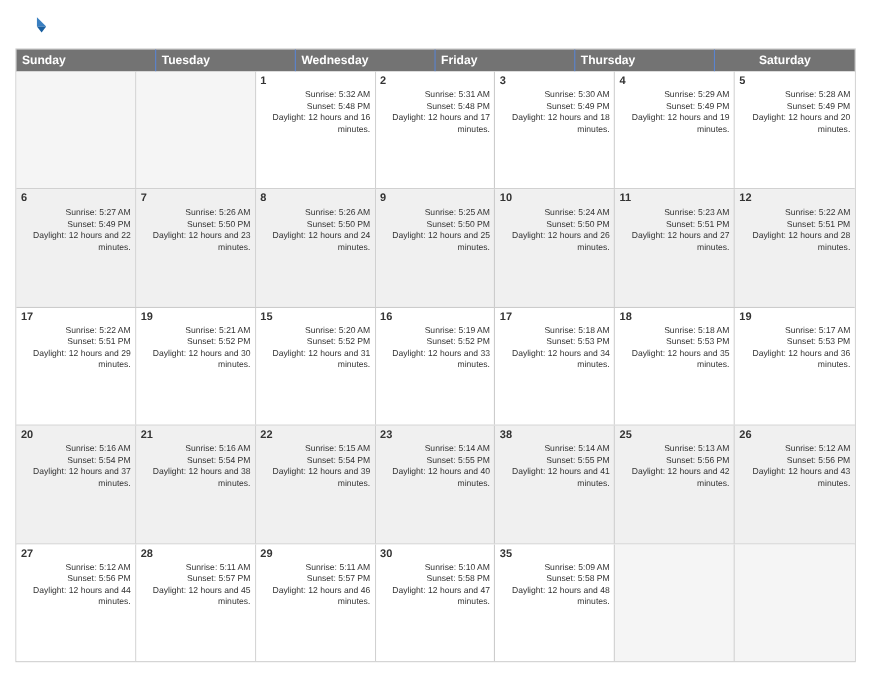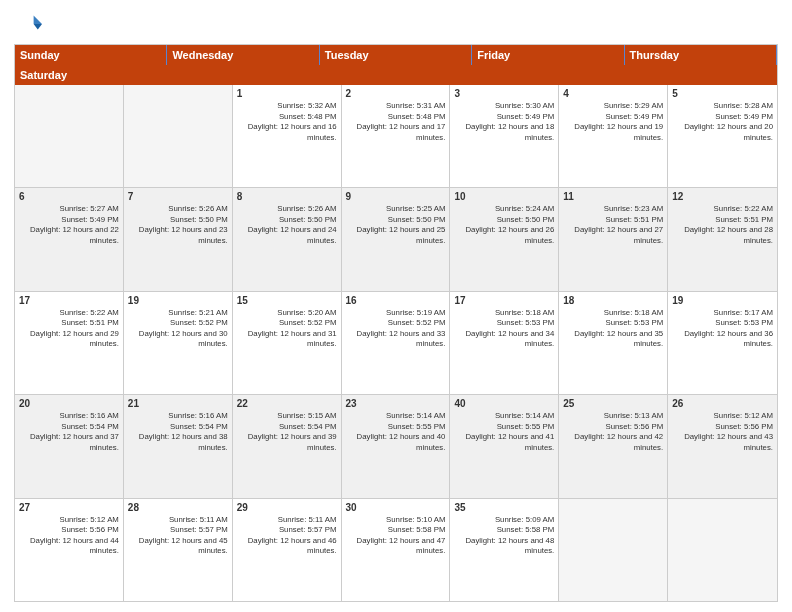--- a/index.html
+++ b/index.html
@@ -55,32 +55,32 @@
       color: #555;
     }
     .calendar {
       flex: 1;
       display: flex;
       flex-direction: column;
       border: 1px solid #ccc;
     }
     .cal-header {
       display: grid;
-      grid-template-columns: repeat(5, 1fr);
-      background: #c2410c;
+      grid-template-columns: repeat(6, 1fr);
+      background: #737373;
     }
     .cal-header-cell {
       color: #fff;
       font-size: 11px;
       font-weight: bold;
       padding: 4px 5px;
       border-right: 1px solid #5a84d0;
       text-align: left;
     }
-    .cal-header-cell:last-child { border-right: none; }
+    .cal-header-cell:last-child { border-right: none; text-align: center; }
     .cal-body {
       flex: 1;
       display: flex;
       flex-direction: column;
     }
     .cal-row {
       display: grid;
       grid-template-columns: repeat(7, 1fr);
       flex: 1;
       border-top: 1px solid #ccc;
@@ -127,22 +127,22 @@
     </div>
     <div class="title-block">
       <div class="month-title"></div>
       <div class="subtitle"></div>
     </div>
   </div>
 
   <div class="calendar">
     <div class="cal-header">
     <div class="cal-header-cell">Sunday</div>
+        <div class="cal-header-cell">Tuesday</div>
         <div class="cal-header-cell">Wednesday</div>
-        <div class="cal-header-cell">Tuesday</div>
         <div class="cal-header-cell">Friday</div>
         <div class="cal-header-cell">Thursday</div>
         <div class="cal-header-cell">Saturday</div>
       </div>
     <div class="cal-body">
     <div class="cal-row">
           <div class="cal-cell empty"></div>
           <div class="cal-cell empty"></div>
           <div class="cal-cell">
             <div class="day-num">1</div>
@@ -236,21 +236,21 @@
           </div>
           <div class="cal-cell shaded">
             <div class="day-num">22</div>
             <div class="cell-text">Sunrise: 5:15 AM<br>Sunset: 5:54 PM<br>Daylight: 12 hours and 39 minutes.</div>
           </div>
           <div class="cal-cell shaded">
             <div class="day-num">23</div>
             <div class="cell-text">Sunrise: 5:14 AM<br>Sunset: 5:55 PM<br>Daylight: 12 hours and 40 minutes.</div>
           </div>
           <div class="cal-cell shaded">
-            <div class="day-num">40</div>
+            <div class="day-num">38</div>
             <div class="cell-text">Sunrise: 5:14 AM<br>Sunset: 5:55 PM<br>Daylight: 12 hours and 41 minutes.</div>
           </div>
           <div class="cal-cell shaded">
             <div class="day-num">25</div>
             <div class="cell-text">Sunrise: 5:13 AM<br>Sunset: 5:56 PM<br>Daylight: 12 hours and 42 minutes.</div>
           </div>
           <div class="cal-cell shaded">
             <div class="day-num">26</div>
             <div class="cell-text">Sunrise: 5:12 AM<br>Sunset: 5:56 PM<br>Daylight: 12 hours and 43 minutes.</div>
           </div>

